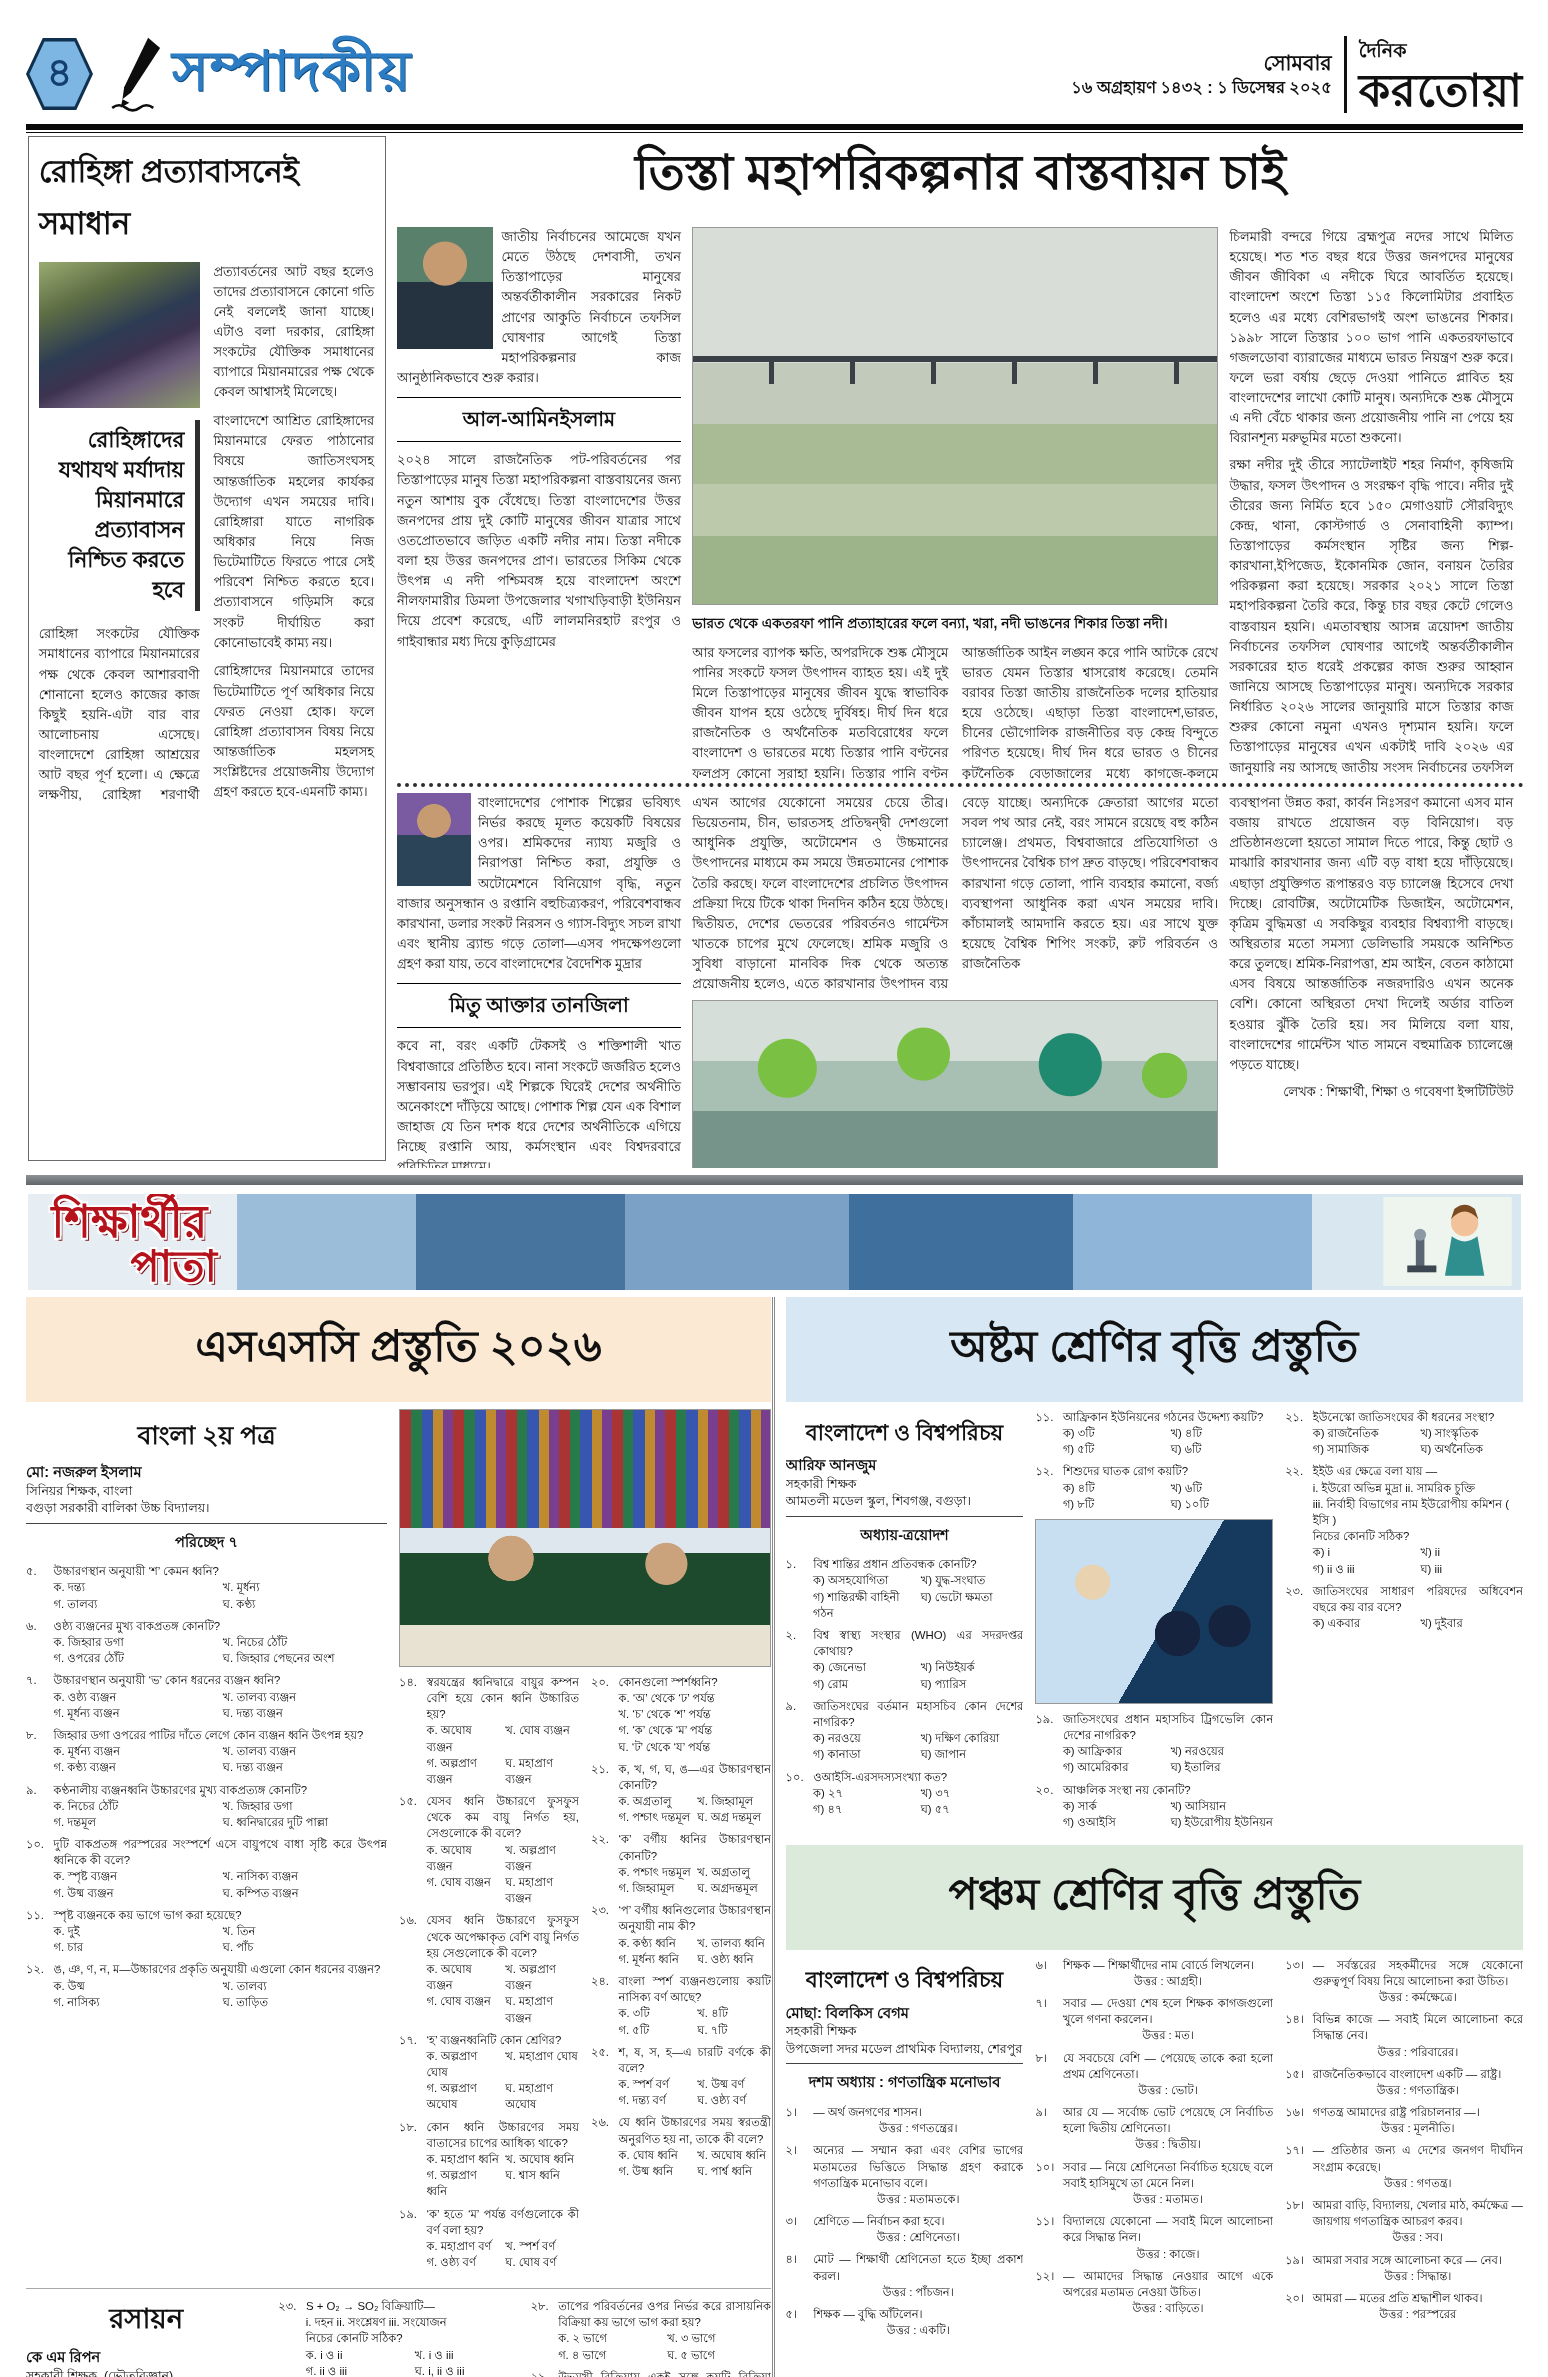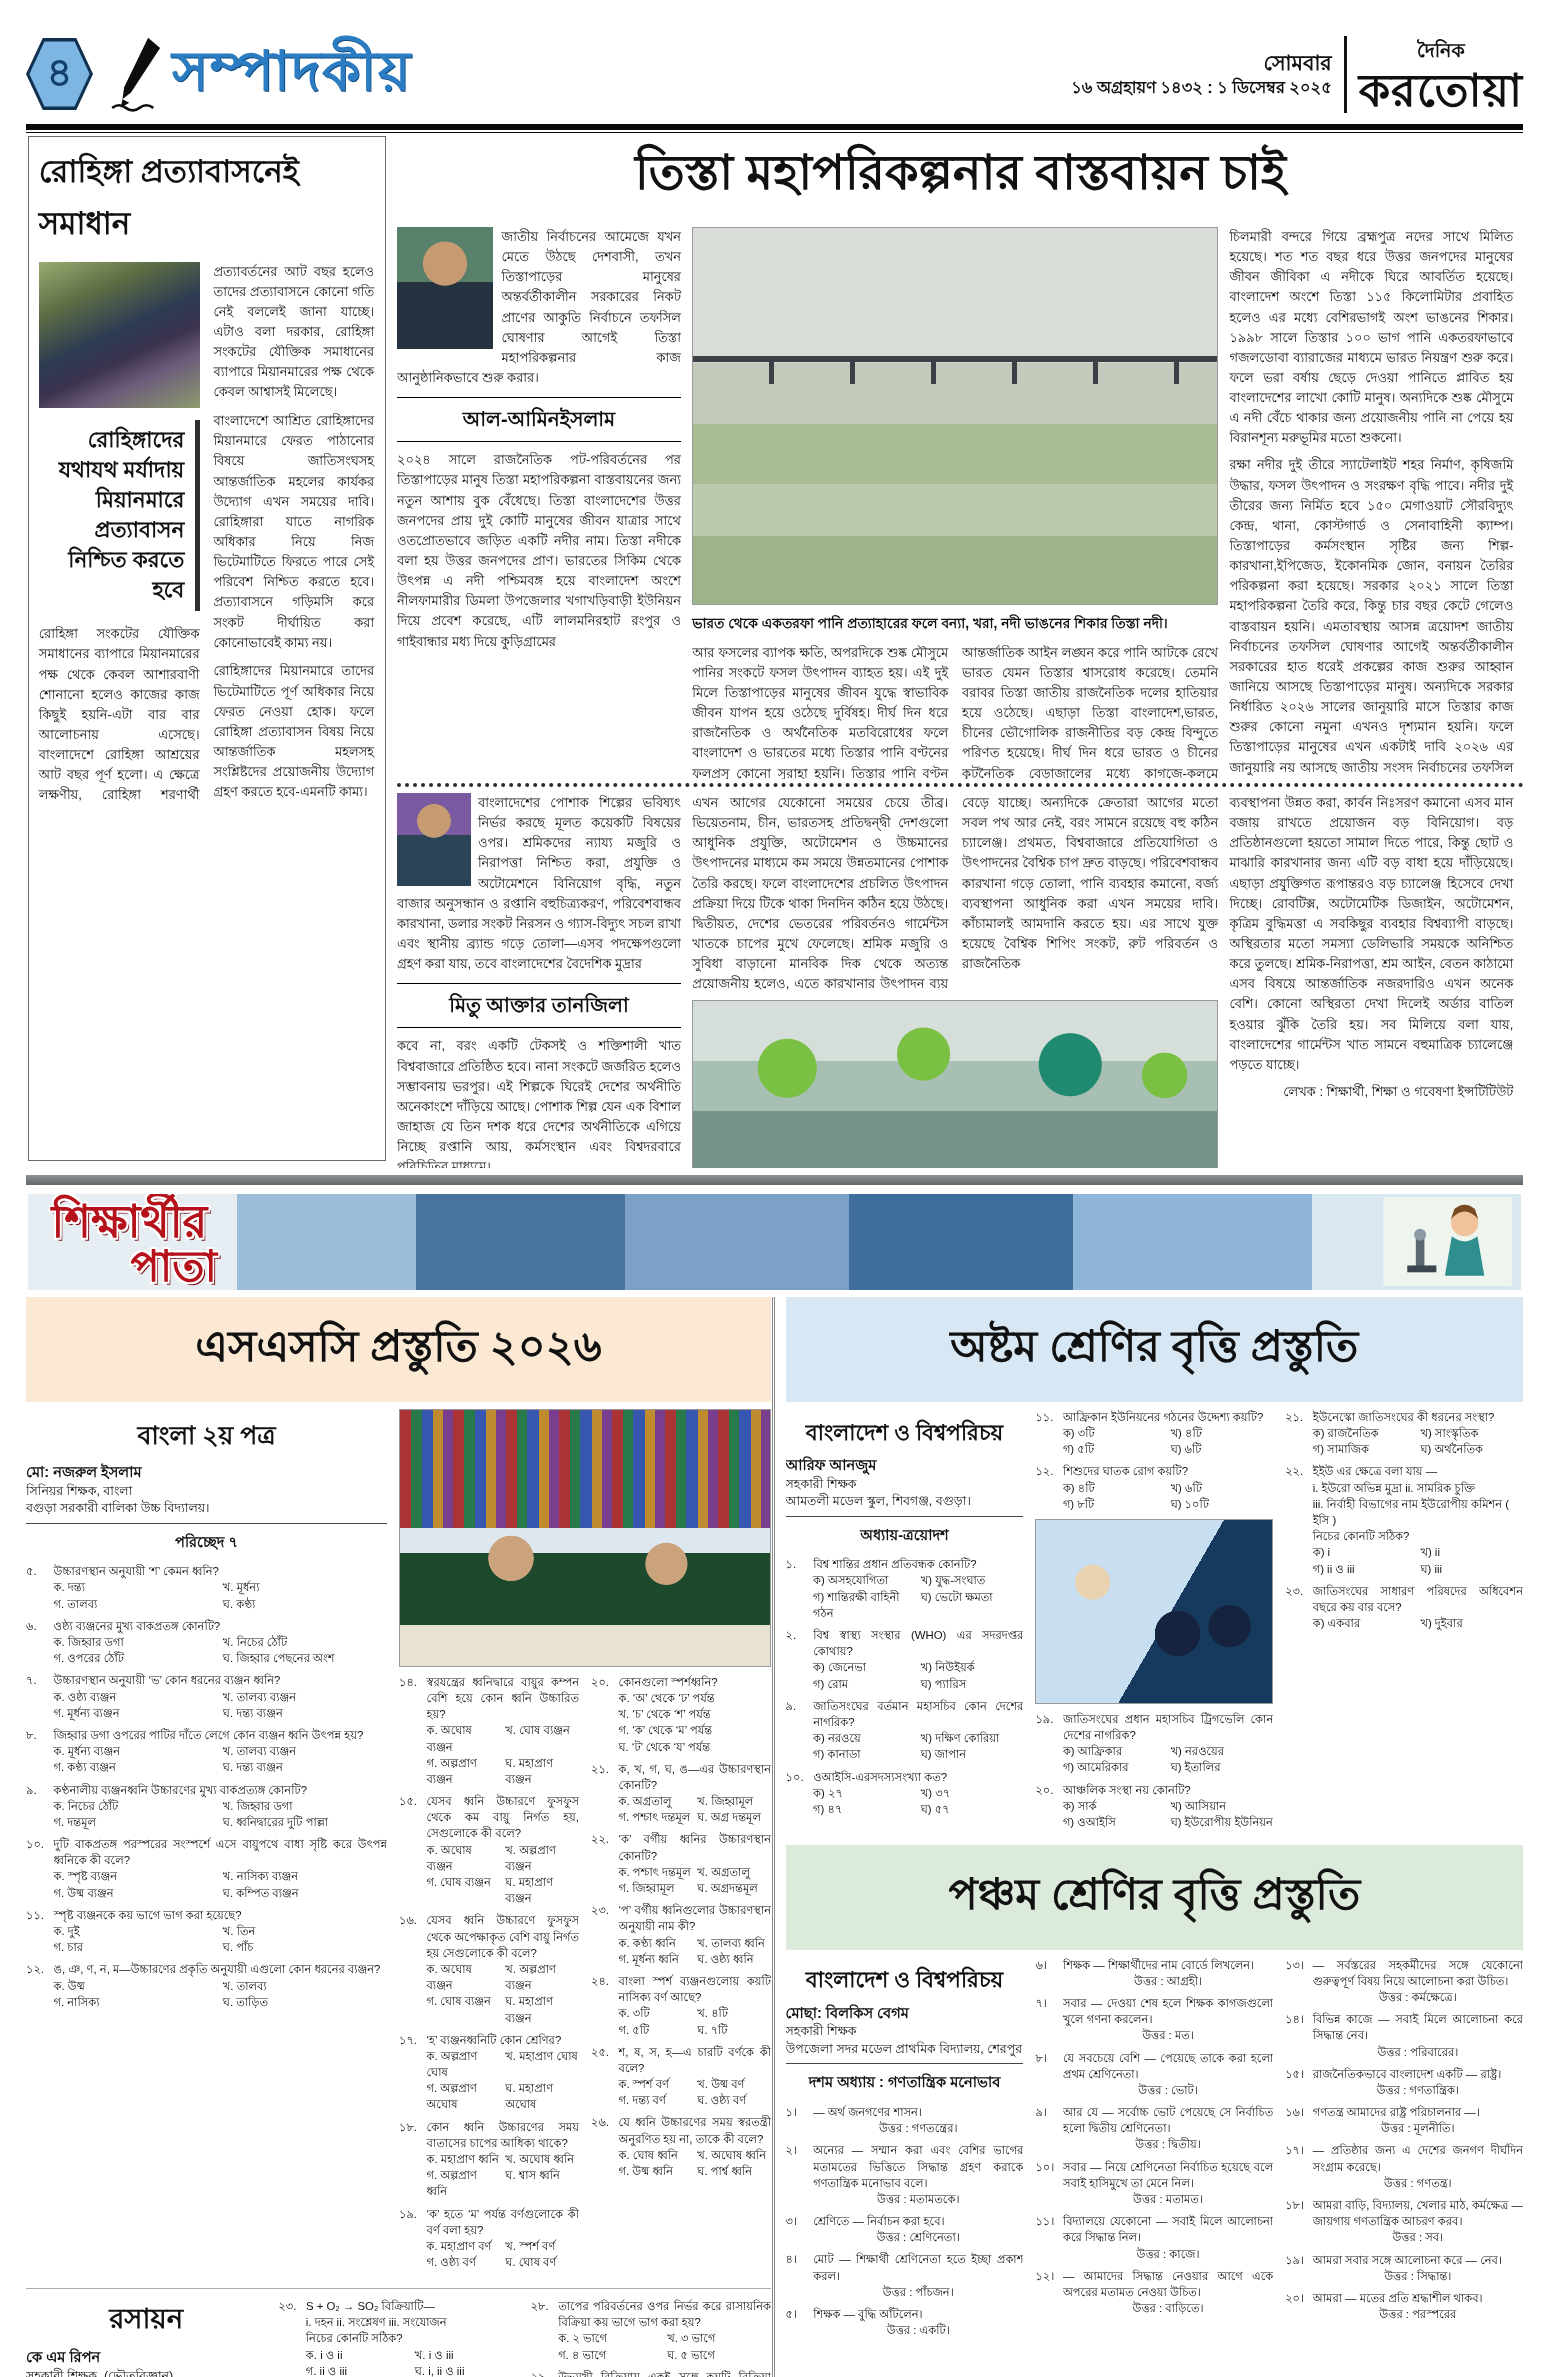--- a/index.html
+++ b/index.html
@@ -11,21 +11,21 @@
   .hexwrap { width:67px; height:72px; position:relative; margin-right:8.6px; }
   .hex-outer { position:absolute; inset:0; background:#10304f; clip-path:polygon(25% 0,75% 0,100% 50%,75% 100%,25% 100%,0 50%); }
   .hex-inner { position:absolute; inset:3.4px; background:#7db6e3; clip-path:polygon(25% 0,75% 0,100% 50%,75% 100%,25% 100%,0 50%); display:flex; align-items:center; justify-content:center; }
   .hex-inner span { font-size:40px; font-weight:800; color:#123f6e; }
   .pen { width:60px; height:77px; margin:0 5.2px; }
   .edit-title { font-size:55px; font-weight:900; color:#2b7cc2; text-shadow:0.9px 0.9px 0 #0e4a7c; letter-spacing:1.7px; }
   .hdr-right { margin-left:auto; display:flex; align-items:center; gap:12px; }
   .datebox { text-align:right; line-height:1.3; }
   .datebox .day { font-weight:800; font-size:20.6px; }
   .datebox .date { font-weight:700; font-size:16.3px; }
-  .mast { border-left:3.4px solid #111; padding-left:12px; text-align:center; }
+  .mast { border-left:3.4px solid #111; padding-left:12px; text-align:left; }
   .mast .top { font-weight:800; font-size:19px; }
   .mast .big { font-weight:900; font-size:45px; letter-spacing:0.9px; line-height:1; }
   .hdr-rule { position:absolute; left:26px; top:124px; width:1497px; height:8.6px; border-top:6px solid #0a0a0a; border-bottom:1.7px solid #0a0a0a; }
 
   
   .body-txt { font-size:13px; line-height:1.55; text-align:justify; }
   .byline-box { border-top:1.7px solid #000; border-bottom:1.7px solid #000; text-align:center; font-weight:800; font-size:20px; padding:6px 0; margin:8.6px 0; }
   .credit { text-align:right; font-size:13px; line-height:1.6; margin-top:6.9px; }
 
   

